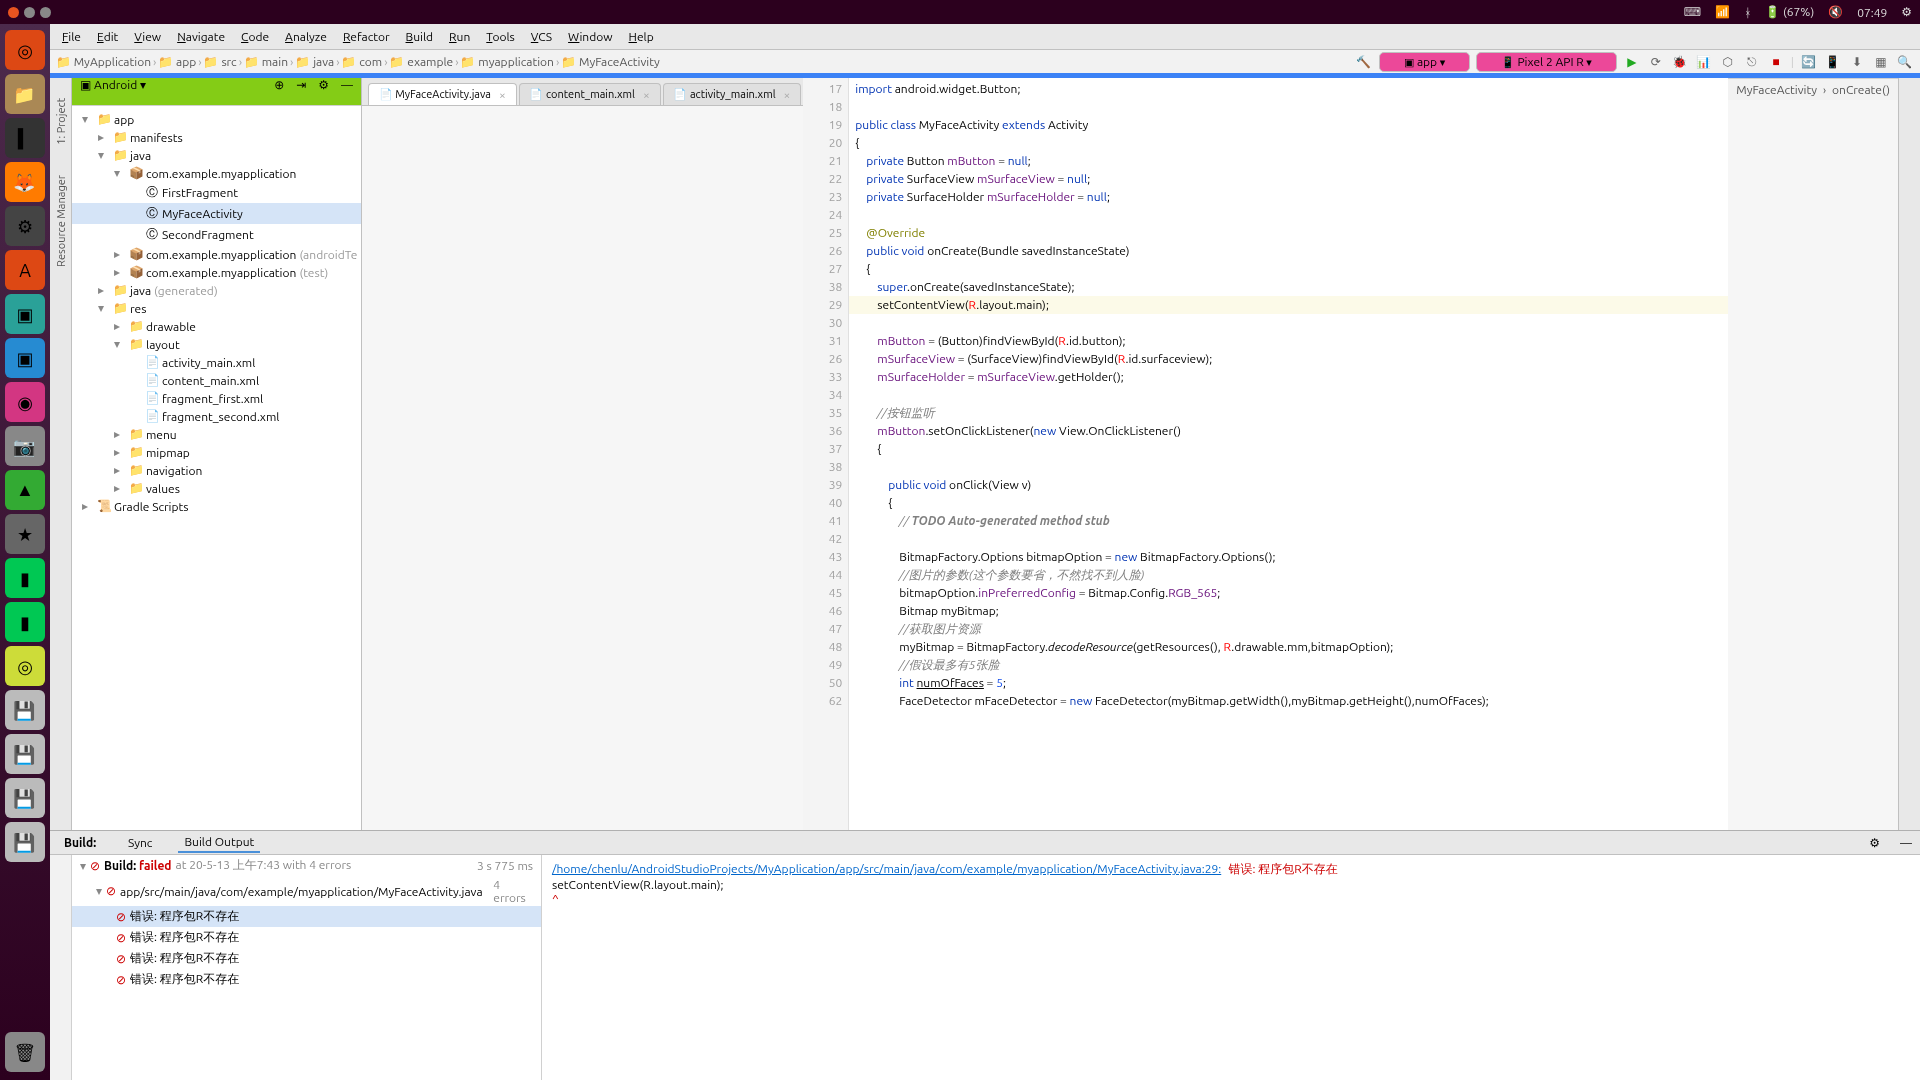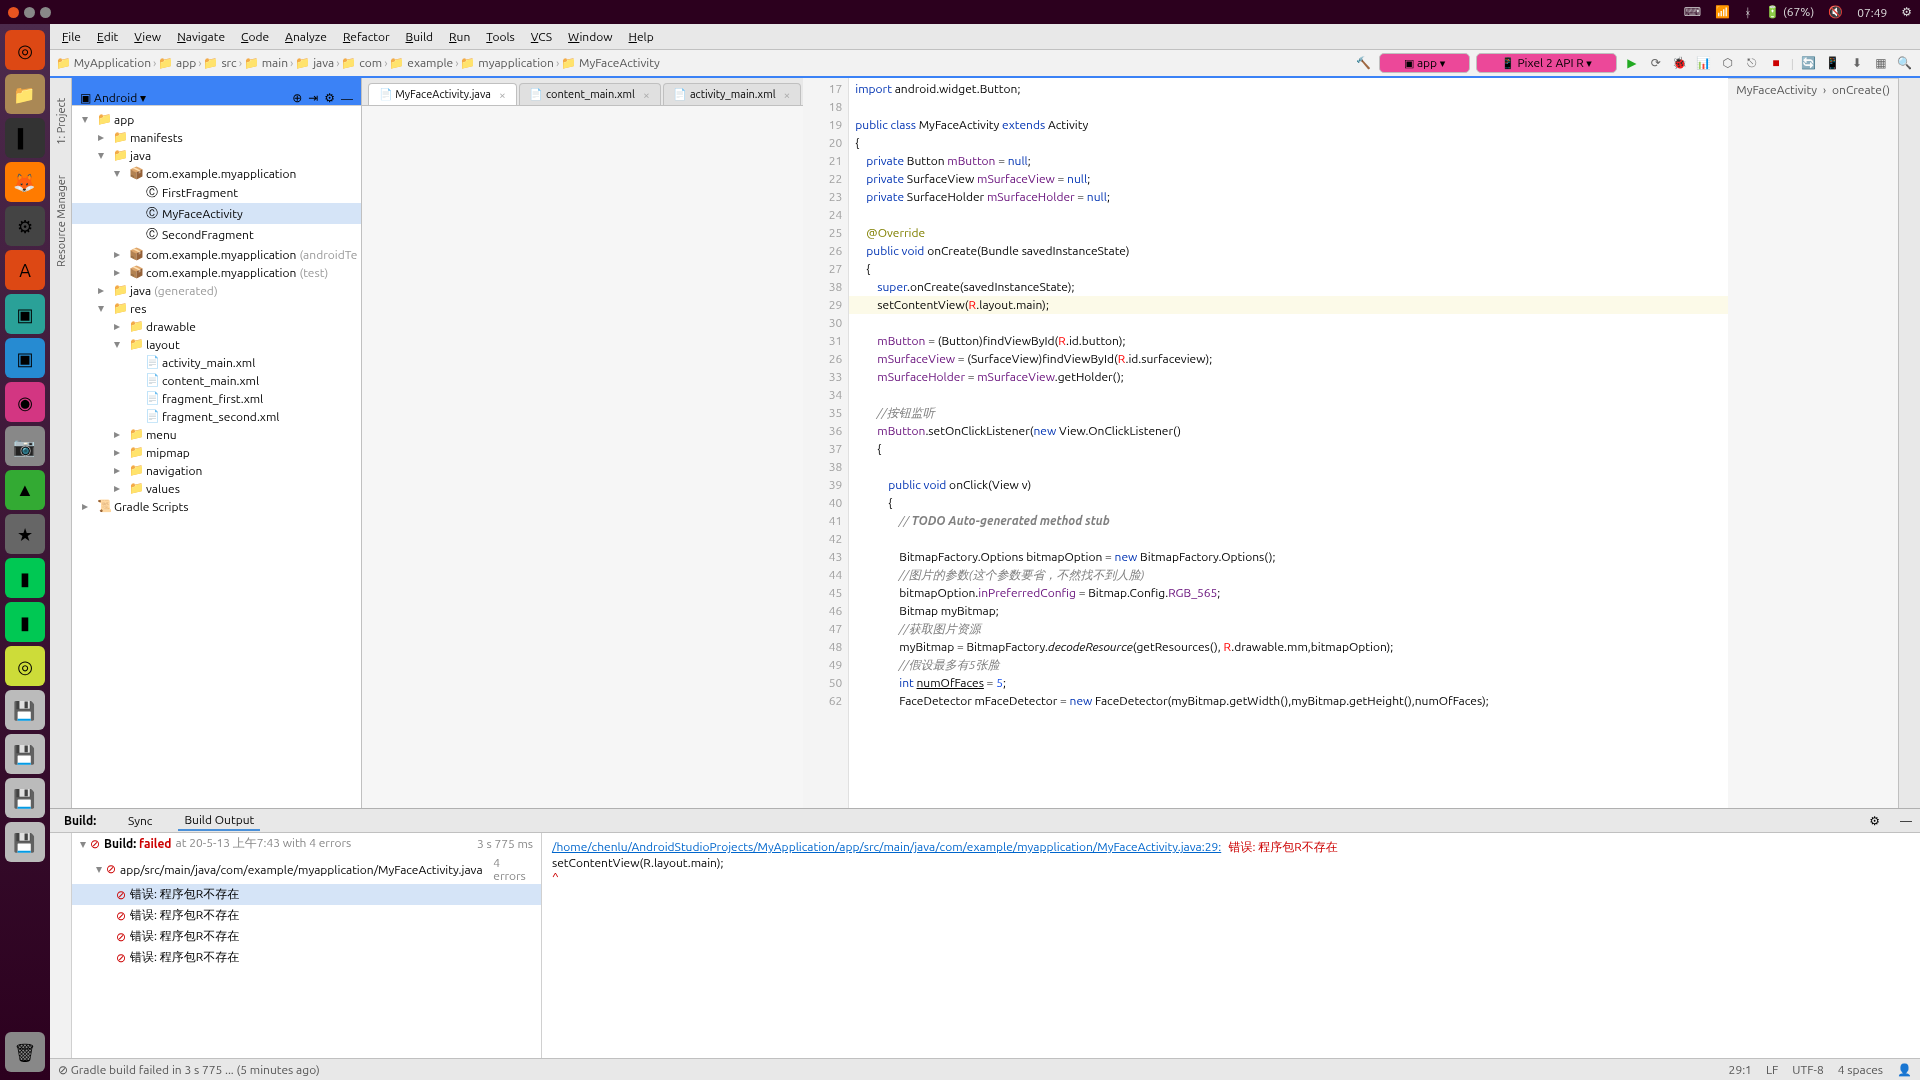--- a/index.html
+++ b/index.html
@@ -6,31 +6,31 @@
 body { width:1920px; height:1080px; background:#f0f0f0; overflow:hidden; display:flex; flex-direction:column; }
 .topbar { height:24px; background:#2c001e; display:flex; align-items:center; padding:0 8px; color:#ddd; }
 .topbar .win-btns { display:flex; gap:5px; }
 .topbar .win-btns span { width:11px; height:11px; border-radius:50%; }
 .topbar .right { margin-left:auto; display:flex; gap:14px; align-items:center; font-size:11px; }
 .launcher { position:absolute; left:0; top:24px; width:50px; height:1056px; background:linear-gradient(#4c2a4c,#2c001e); display:flex; flex-direction:column; align-items:center; padding-top:6px; gap:4px; }
 .launcher .lico { width:40px; height:40px; border-radius:6px; background:#555; display:flex; align-items:center; justify-content:center; font-size:18px; }
 .ide { margin-left:50px; flex:1; display:flex; flex-direction:column; background:#f6f6f6; }
 .menubar { height:26px; background:#e8e8e8; border-bottom:1px solid #c0c0c0; display:flex; align-items:center; padding:0 6px; gap:4px; }
 .menubar span { padding:2px 6px; }
-.navbar { height:28px; background:#f2f2f2; border-bottom:2px solid #3b82f6; display:flex; align-items:center; padding:0 6px; gap:3px; font-size:12px; }
+.navbar { height:28px; background:#f2f2f2; border-bottom:5px solid #3b82f6; display:flex; align-items:center; padding:0 6px; gap:3px; font-size:12px; }
 .navbar .bc { color:#555; }
 .navbar .sep { color:#aaa; margin:0 2px; }
 .navbar .rtools { margin-left:auto; display:flex; gap:6px; align-items:center; }
 .navbar .combo { border:1px solid #c0c0c0; border-radius:5px; padding:2px 24px; background:#ec4899; font-size:11px; }
 .navbar .tico { width:18px; height:18px; display:flex; align-items:center; justify-content:center; color:#666; }
 .main { flex:1; display:flex; min-height:0; }
 .leftstrip { width:22px; background:#e8e8e8; border-right:1px solid #c0c0c0; display:flex; flex-direction:column; align-items:center; gap:30px; padding-top:20px; }
 .leftstrip span { writing-mode:vertical-rl; transform:rotate(180deg); font-size:11px; color:#555; }
 .project { width:290px; background:#fff; border-right:1px solid #c0c0c0; display:flex; flex-direction:column; }
-.project .phead { height:28px; border-bottom:1px solid #d0d0d0; display:flex; align-items:flex-end; padding:0 8px; background:#3b82f6; gap:6px; }
+.project .phead { height:28px; border-bottom:1px solid #d0d0d0; display:flex; align-items:flex-start; padding:0 8px; background:#84cc16; gap:12px; }
 .project .ptree { flex:1; overflow:auto; padding:4px 0; }
 .project .node { padding:2px 0 2px 10px; white-space:nowrap; cursor:default; display:flex; align-items:center; gap:3px; }
 .project .node.sel { background:#d5e4f7; }
 .project .arrow { width:12px; color:#888; display:inline-block; }
 .project .ico { width:14px; display:inline-block; text-align:center; }
 .editor { flex:1; display:flex; flex-direction:row; min-width:0; }
 .tabs { height:28px; background:#e8e8e8; border-bottom:1px solid #c0c0c0; display:flex; align-items:end; padding-left:6px; }
 .tab { padding:4px 10px; background:#e0e0e0; border:1px solid #c0c0c0; border-bottom:none; margin-right:2px; border-radius:4px 4px 0 0; font-size:11px; display:flex; align-items:center; gap:4px; }
 .tab.active { background:#fff; }
 .tab .x { color:#aaa; margin-left:4px; }
@@ -330,24 +330,14 @@
       <div class="bdetail">
         <a>/home/chenlu/AndroidStudioProjects/MyApplication/app/src/main/java/com/example/myapplication/MyFaceActivity.java:29:</a>
         <span style="color:#c00">错误: 程序包R不存在</span><br>
         <span>        setContentView(R.layout.main);</span><br>
         <span style="color:#c00">                       ^</span>
       </div>
     </div>
   </div>
 
 
-  <div class="status">
-    <span>⊘ <span>Gradle build failed in 3 s 775 ... (5 minutes ago)</span></span>
-    <div class="sright">
-      <span>29:1</span>
-      <span>LF</span>
-      <span>UTF-8</span>
-      <span>4 spaces</span>
-      <span>👤</span>
-    </div>
-  </div>
 
 </div>
 
 </body></html>

